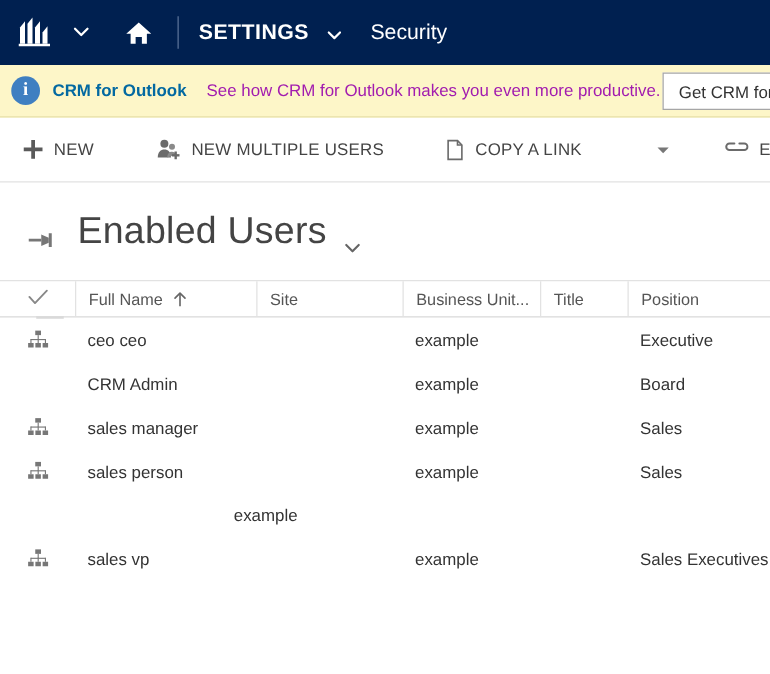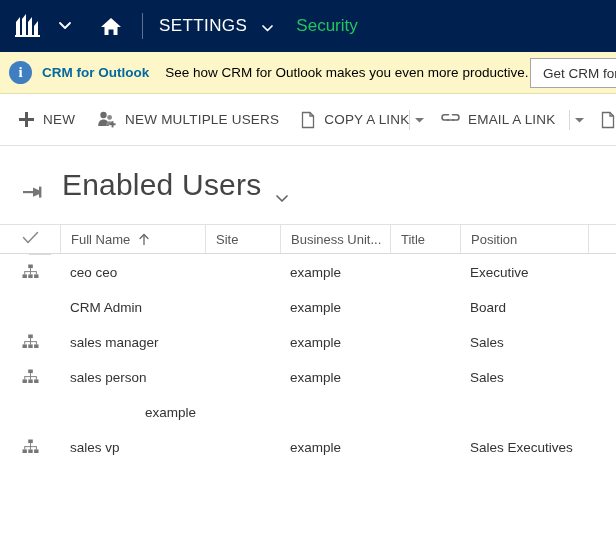--- a/index.html
+++ b/index.html
@@ -28,29 +28,29 @@
   .home-btn {
     margin-left: 24px; width: 26px; height: 26px;
     display: flex; align-items: center; justify-content: center;
     cursor: pointer;
   }
   .nav-sep {
     width: 1px; height: 26px; background: #5a7298;
     margin: 0 16px 0 18px;
   }
   .nav-module {
-    font-size: 17px; font-weight: normal; letter-spacing: .4px;
+    font-size: 17px; font-weight: bold; letter-spacing: .4px;
     color: #ffffff; cursor: pointer;
   }
   .nav-module-caret {
     margin-left: 9px; display: inline-flex; align-items: center;
     position: relative; top: 2px;
   }
   .nav-sub {
-    margin-left: 22px; font-size: 17px; color: #22c55e;
+    margin-left: 22px; font-size: 17px; color: #ffffff;
     font-weight: normal; cursor: pointer;
   }
 
   
   .notif {
     height: 42px;
     background: #fdf6c8;
     border-bottom: 1px solid #e6dfa8;
     display: flex; align-items: center;
     padding-left: 9px;
@@ -61,38 +61,39 @@
     background: #3f7fc1;
     display: flex; align-items: center; justify-content: center;
     color: #ffffff; font-size: 15px; font-weight: bold;
     font-family: "Liberation Serif", serif;
     flex: none;
   }
   .notif-title {
     margin-left: 10px; font-size: 13.5px; font-weight: bold; color: #0369a1;
   }
   .notif-text {
-    margin-left: 16px; font-size: 13.5px; color: #000000;
+    margin-left: 16px; font-size: 13.5px; color: #a21caf;
   }
   .notif-btn {
     position: absolute; left: 530px; top: 6px;
     height: 30px; min-width: 120px;
     background: #ffffff; border: 1px solid #a6a6a6;
     font-size: 13.5px; color: #333333;
     display: flex; align-items: center; padding: 0 12px;
     white-space: nowrap; cursor: pointer;
   }
 
   
   .cmdbar {
     height: 52px; background: #ffffff;
     border-bottom: 1px solid #e2e2e2;
     display: flex; align-items: center;
     padding-left: 18px;
     overflow: hidden;
+    gap: 28px;
   }
   .cmd {
     display: flex; align-items: center;
     height: 100%;
     font-size: 13.5px; color: #444444;
     letter-spacing: .2px;
     cursor: pointer; white-space: nowrap;
     margin-right: 22px;
   }
   .cmd .ico { margin-right: 8px; display: flex; align-items: center; }
@@ -148,21 +149,21 @@
     height: 100%; display: flex; align-items: center;
     padding-left: 10px;
     overflow: hidden; white-space: nowrap;
   }
   .cell-ico { width: 60px; justify-content: center; padding-left: 0; }
 
   
   .c-check { width: 60px; flex: none; }
   .c-name  { width: 145px; flex: none; }
   .c-site  { width: 75px; flex: none; }
-  .c-bu    { width: 110px; flex: none; }
+  .c-bu    { width: 110px; flex: none; margin-left: 42px; }
   .c-title { width: 70px; flex: none; }
   .c-pos   { width: 128px; flex: none; }
   .c-tail  { flex: 1 1 auto; }
 
   .sel-underline {
     width: 22px; height: 2px; background: #d9d9d9;
     margin-left: 29px; margin-top: -1px;
   }
 </style>
 </head>

